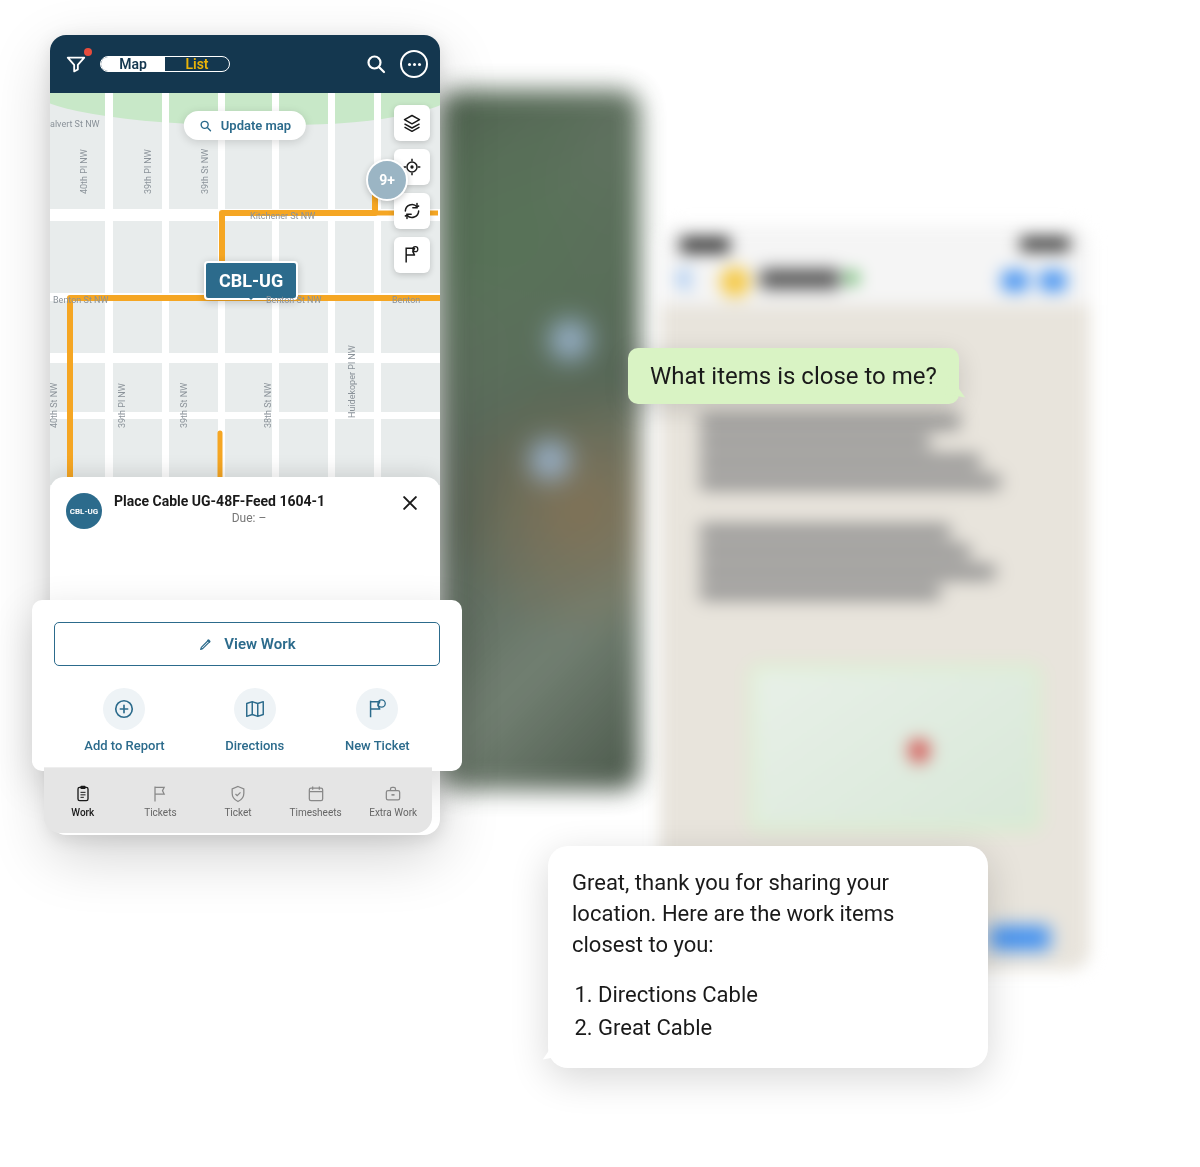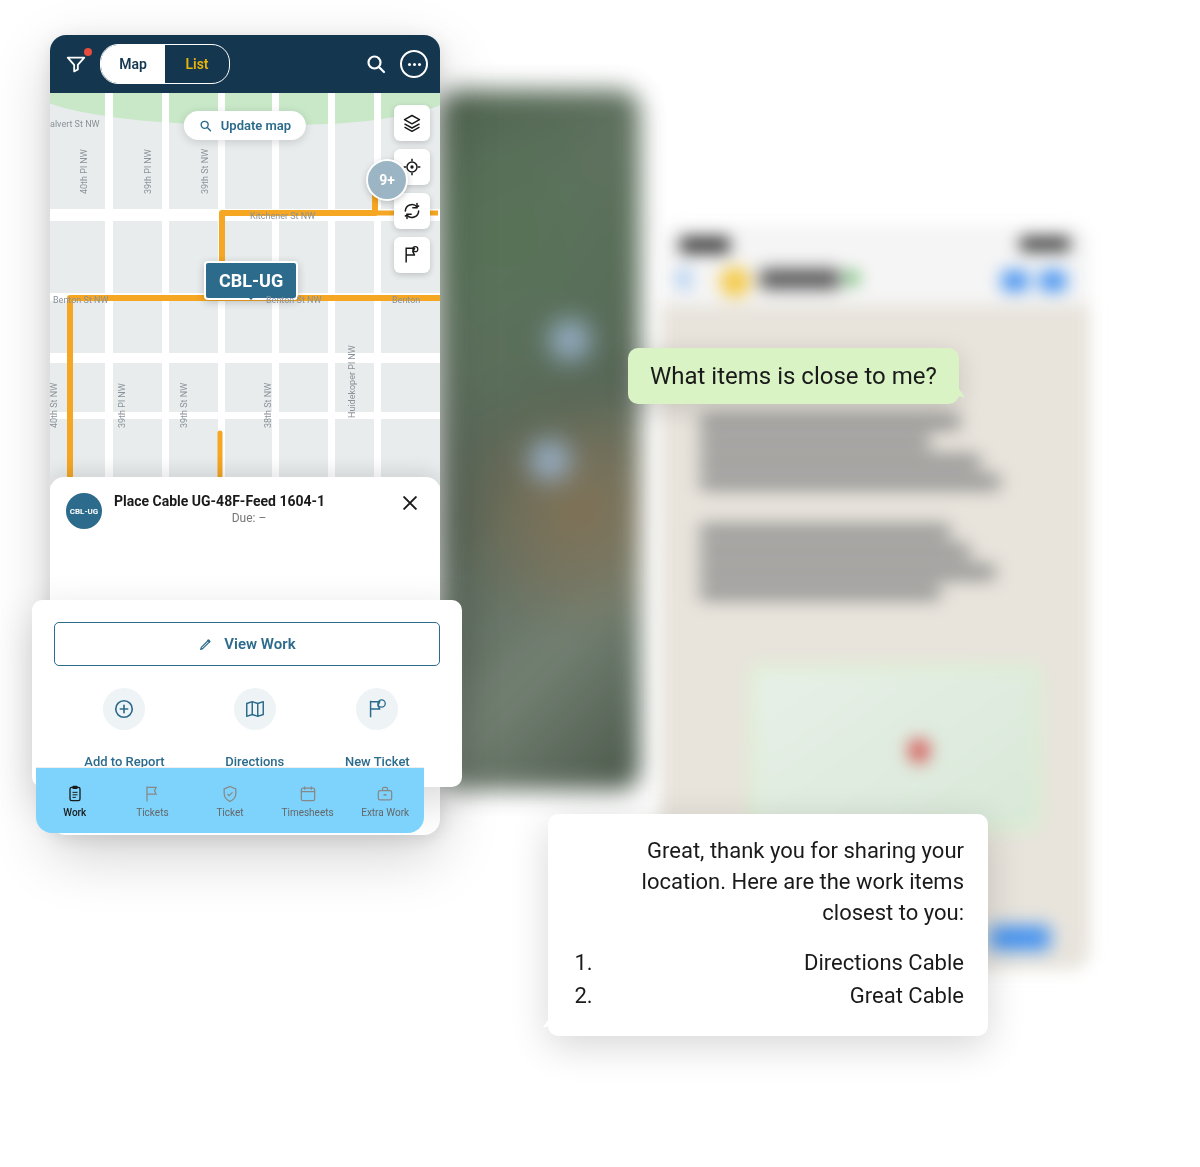--- a/index.html
+++ b/index.html
@@ -159,21 +159,21 @@
 .red-dot {
   position: absolute; top: -2px; right: -2px;
   width: 8px; height: 8px; background: #e74c3c; border-radius: 50%;
 }
 .segment {
   display: flex;
   background: transparent;
   border: 1.5px solid #fff;
   border-radius: 18px;
   overflow: hidden;
-  height: 40px;
+  height: 16px;
 }
 .segment-item {
   width: 64px;
   display: flex;
   align-items: center;
   justify-content: center;
   font-size: 14px;
   font-weight: 600;
   cursor: pointer;
 }
@@ -300,40 +300,40 @@
   display: flex; align-items: center; justify-content: center; gap: 10px;
   border: 1.5px solid #2c6b8c; border-radius: 5px;
   height: 44px;
   color: #2c6b8c; font-size: 15px; font-weight: 600;
   cursor: pointer;
 }
 .sub-actions {
   display: flex; justify-content: space-around; margin-top: 22px;
 }
 .sub-action {
-  display: flex; flex-direction: column; align-items: center; gap: 24px;
+  display: flex; flex-direction: column; align-items: center; gap: 8px;
   cursor: pointer;
 }
 .sub-action-circle {
   width: 42px; height: 42px; border-radius: 50%;
   background: #eef3f6;
   display: flex; align-items: center; justify-content: center;
 }
 .sub-action-label {
   font-size: 13px; color: #2c6b8c; font-weight: 500;
 }
 
 
 .tabbar {
   position: absolute;
-  left: 36px;
+  left: 44px;
   top: 767px;
   width: 388px;
   height: 66px;
-  background: #7dd3fc;
+  background: #e5e5e5;
   border-top: 1px solid #eee;
   display: flex;
   border-radius: 0 0 16px 16px;
 }
 .tab {
   flex: 1;
   display: flex; flex-direction: column; align-items: center; justify-content: center;
   gap: 3px; cursor: pointer;
 }
 .tab-label { font-size: 10px; color: #666; }
@@ -354,30 +354,29 @@
 .bubble-user::after {
   content: ''; position: absolute; right: -8px; bottom: 8px;
   border: 10px solid transparent;
   border-left-color: #d9f3c4;
   border-bottom-color: #d9f3c4;
   transform: rotate(10deg);
 }
 .bubble-bot {
   position: absolute;
   left: 548px;
-  top: 814px;
+  top: 846px;
   max-width: 440px;
   background: #fff;
-  border-radius: 10px;
+  border-radius: 20px;
   padding: 22px 24px;
   box-shadow: 0 10px 38px rgba(0,0,0,0.16);
   font-size: 22px;
   color: #1a1a1a;
   line-height: 1.4;
-  text-align: right;
 }
 .bubble-bot::before {
   content: ''; position: absolute; left: -7px; bottom: 10px;
   border: 9px solid transparent;
   border-right-color: #fff;
   border-bottom-color: #fff;
   transform: rotate(-10deg);
 }
 .bot-list { margin-top: 20px; padding-left: 26px; }
 .bot-list li { margin-bottom: 2px; }

